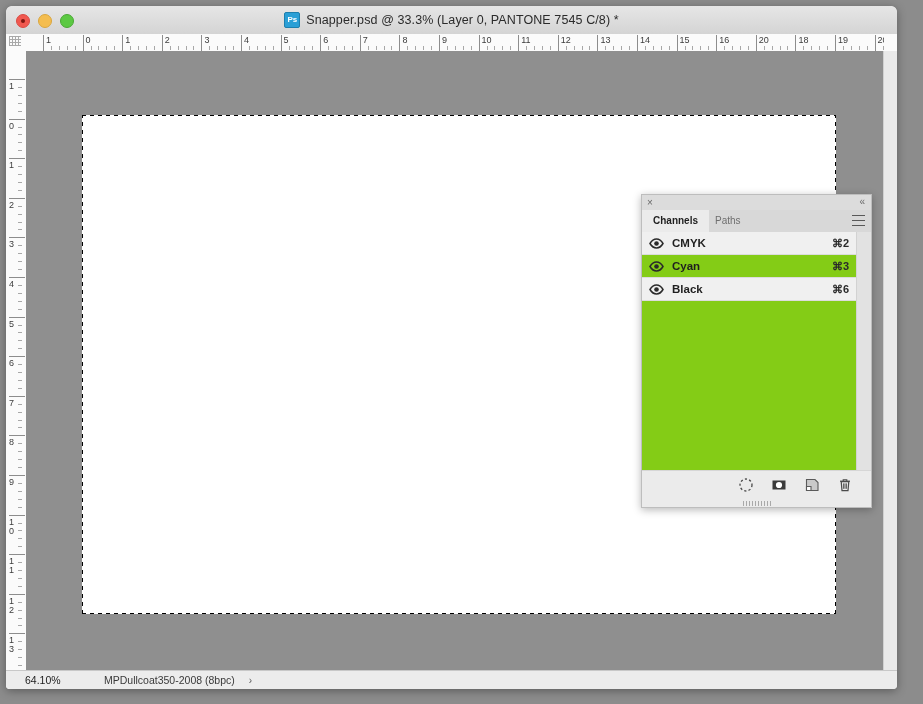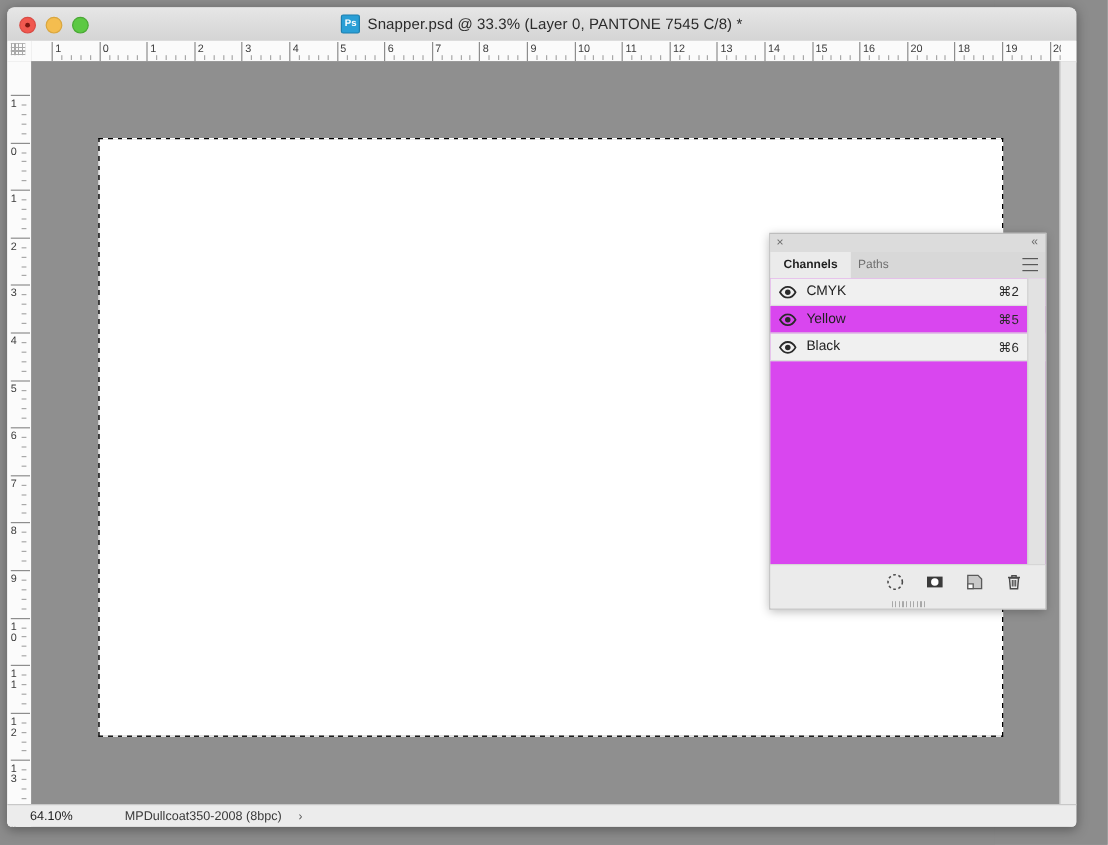--- a/index.html
+++ b/index.html
@@ -159,21 +159,22 @@
   .tab.active { left: 0; background: #ebebeb; color: #1f1f1f; font-weight: bold; }
   .tab.inactive { left: 62px; background: transparent; color: #6f6f6f; }
   .panel-menu {
     position: absolute; right: 6px; top: 5px; width: 13px; height: 11px;
     display: flex; flex-direction: column; justify-content: space-between;
   }
   .panel-menu i { display: block; height: 1px; background: #585858; }
 
   .chan-list {
     position: absolute; left: 0; top: 37px; width: 229px; height: 239px;
-    background: #d946ef;
+    background: #84cc16;
+    font-weight: bold;
   }
   .chan-row {
     position: relative; height: 23px; box-sizing: border-box;
     border-bottom: 1px solid #dcdcdc;
     display: flex; align-items: center;
   }
   .chan-row.alt { background: #f0f0f0; }
   .chan-row.sel { background: #b4b4b4; border-bottom-color: #a5a5a5; }
   .eye {
     position: absolute; left: 7px; top: 6px; width: 15px; height: 11px;
@@ -500,22 +501,22 @@
           <span class="chan-name">CMYK</span>
           <span class="chan-key">⌘2</span>
         </div>
         <div class="chan-row">
           <span class="eye">
             <svg width="15" height="11" viewBox="0 0 15 11">
               <path d="M7.5 1C3.6 1 1 5.5 1 5.5S3.6 10 7.5 10 14 5.5 14 5.5 11.4 1 7.5 1z" fill="none" stroke="#2a2a2a" stroke-width="1.5"></path>
               <circle cx="7.5" cy="5.5" r="2.3" fill="#2a2a2a"></circle>
             </svg>
           </span>
-          <span class="chan-name">Yellow</span>
-          <span class="chan-key">⌘5</span>
+          <span class="chan-name">Cyan</span>
+          <span class="chan-key">⌘3</span>
         </div>
         <div class="chan-row alt">
           <span class="eye">
             <svg width="15" height="11" viewBox="0 0 15 11">
               <path d="M7.5 1C3.6 1 1 5.5 1 5.5S3.6 10 7.5 10 14 5.5 14 5.5 11.4 1 7.5 1z" fill="none" stroke="#2a2a2a" stroke-width="1.5"></path>
               <circle cx="7.5" cy="5.5" r="2.3" fill="#2a2a2a"></circle>
             </svg>
           </span>
           <span class="chan-name">Black</span>
           <span class="chan-key">⌘6</span>

